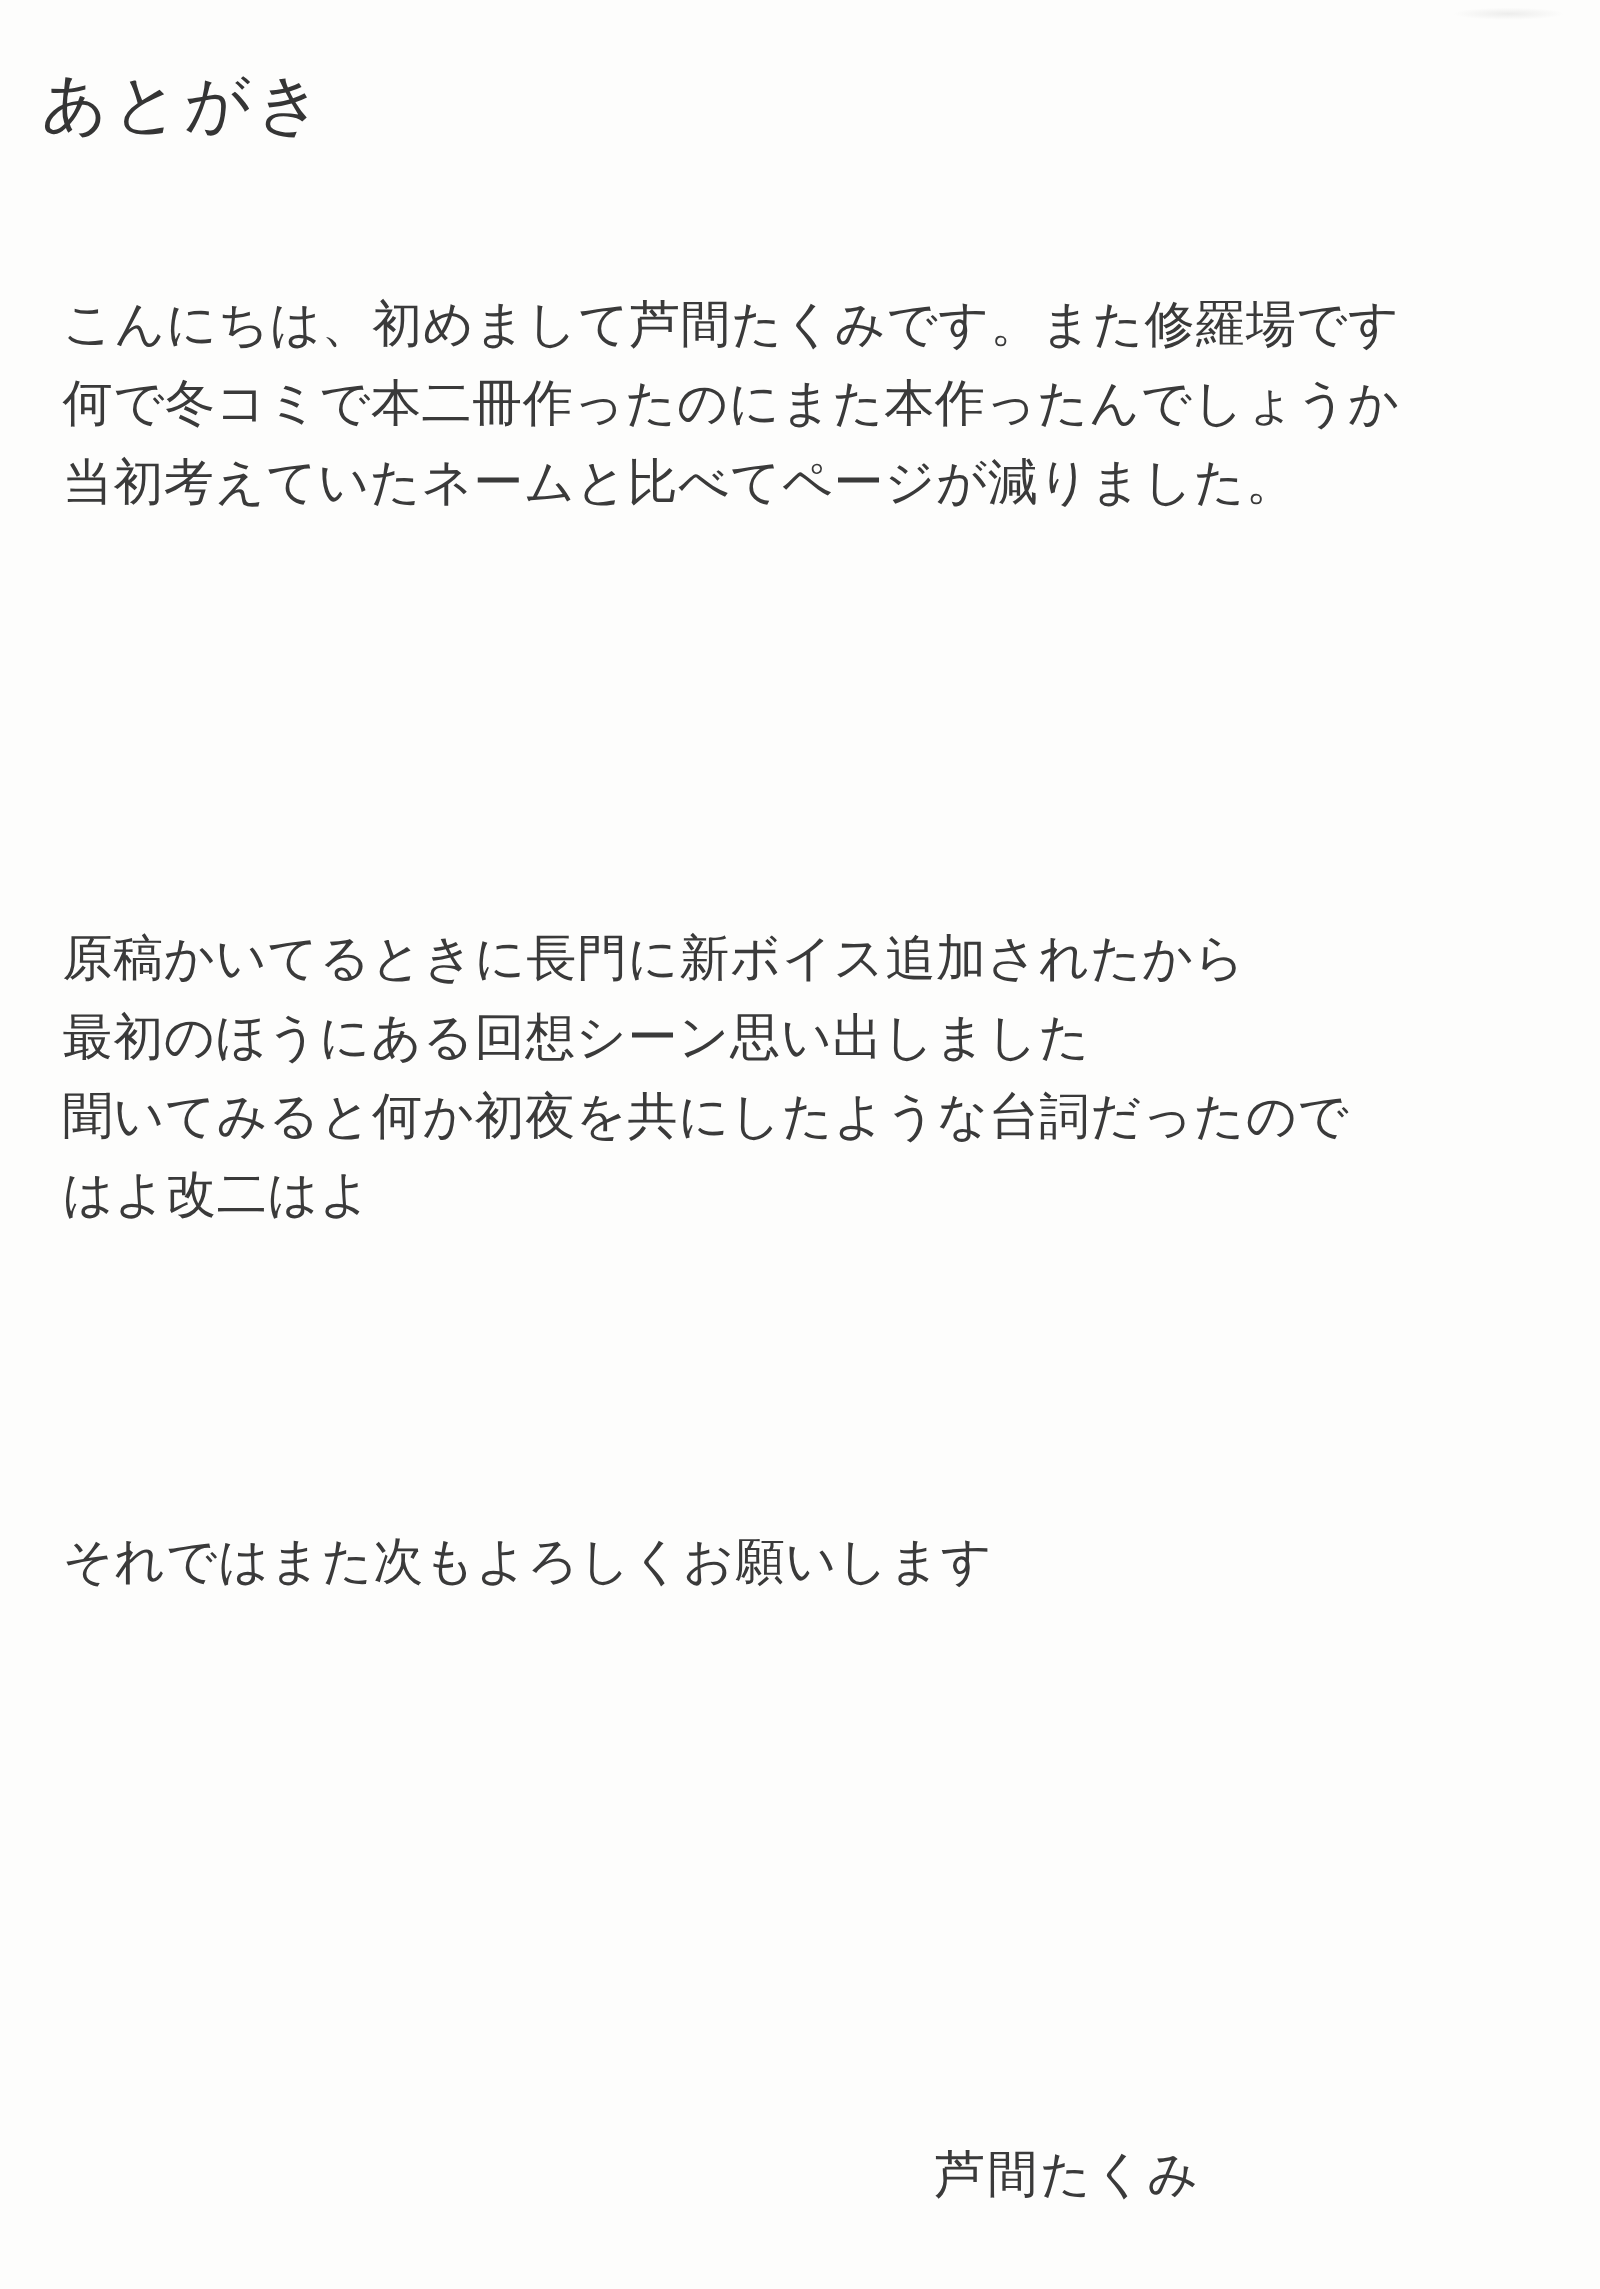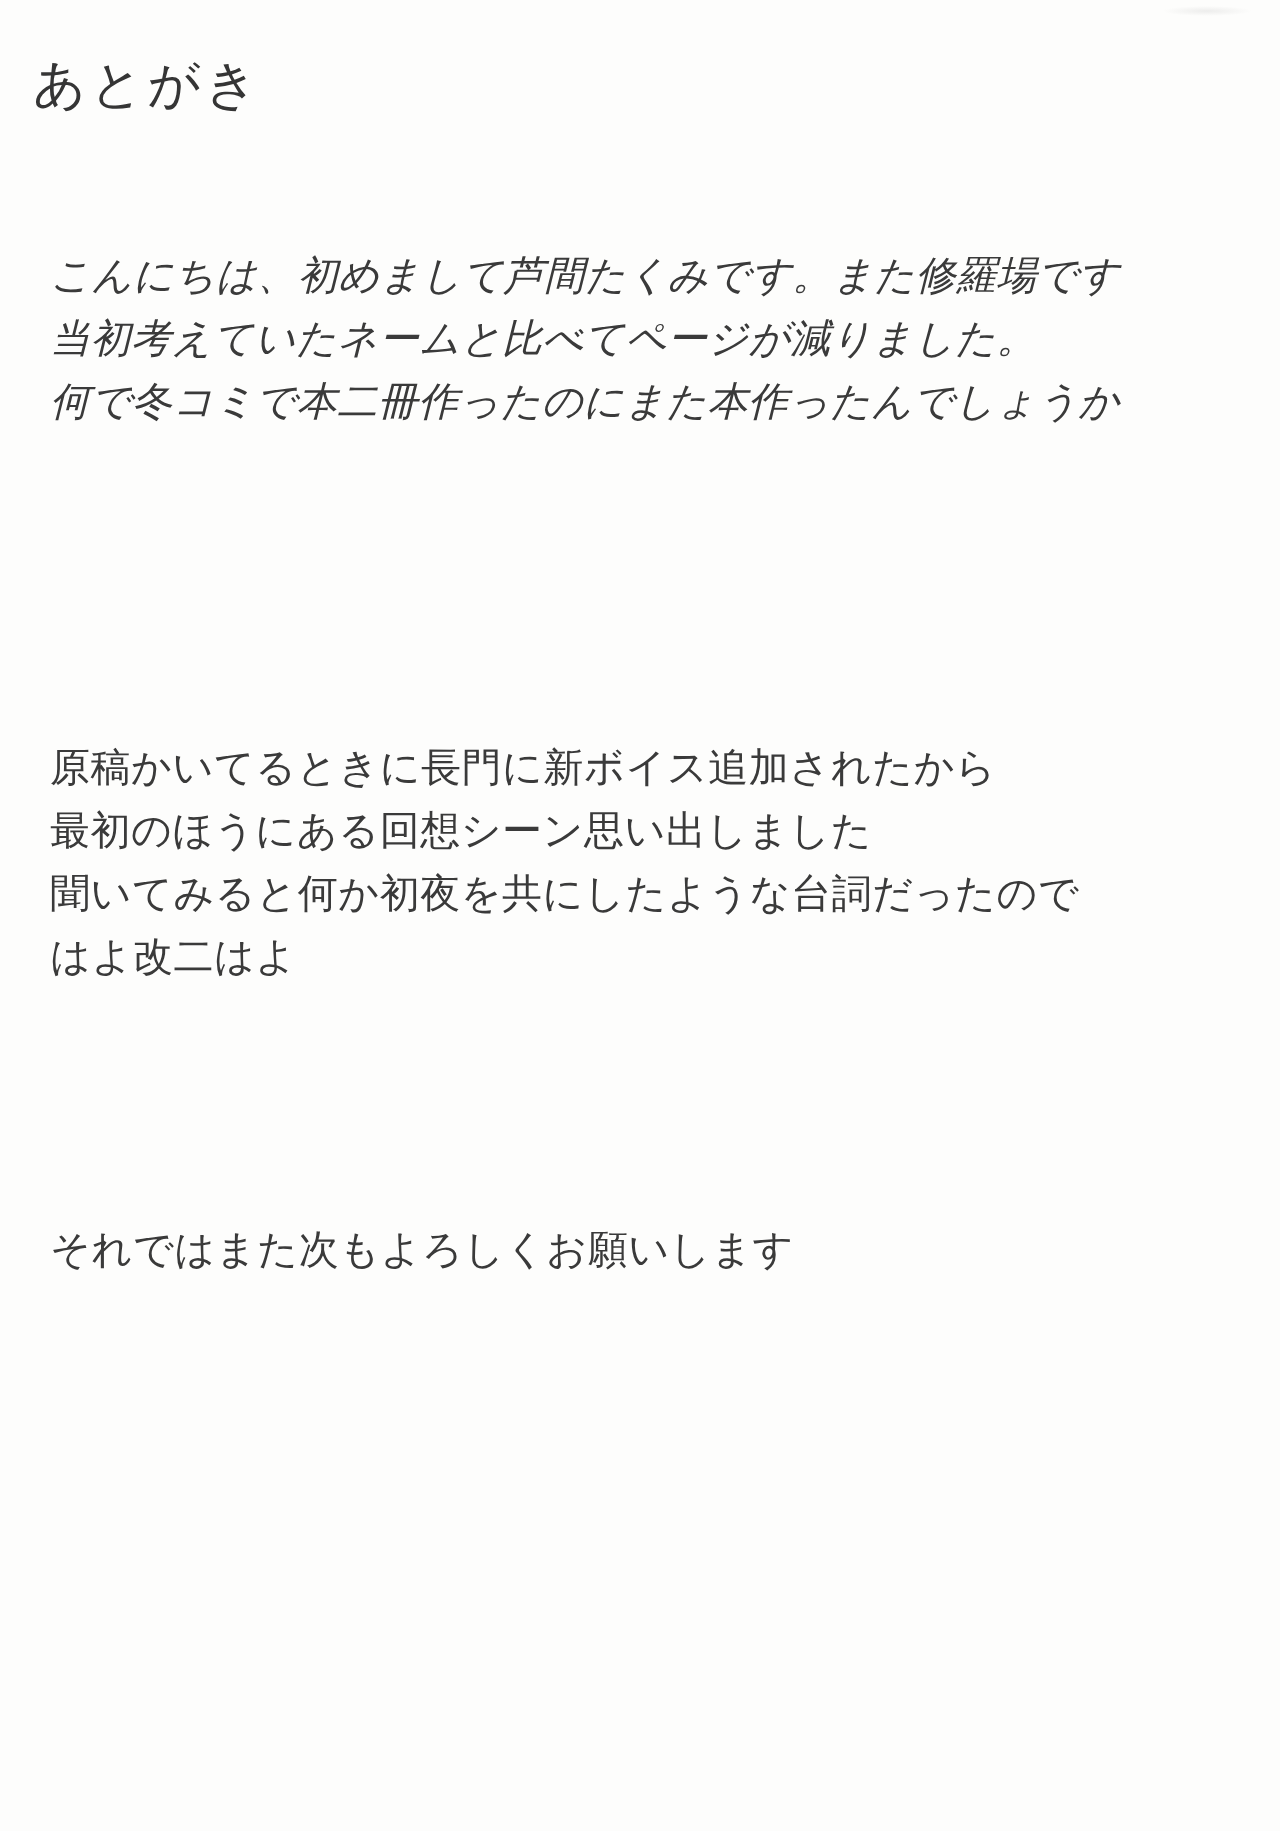--- a/index.html
+++ b/index.html
@@ -28,21 +28,21 @@
   }
   .para {
     position: absolute;
     left: 50px;
     font-size: 40px;
     line-height: 63px;
     letter-spacing: 0.5px;
     color: #3a3a3a;
     white-space: nowrap;
   }
-  .para-1 { top: 244px; font-style: italic; }
+  .para-1 { top: 229px; }
   .para-2 { top: 492px; }
   .para-3 { top: 736px; }
   .para-4 { top: 1032px; }
   .para-5 { top: 1218px; }
   .signature {
     position: absolute;
     left: 748px;
     top: 1712px;
     font-size: 40px;
     letter-spacing: 2px;
@@ -63,31 +63,32 @@
 <body>
 
 <div class="page">
 
   <div class="scan-noise"></div>
 
   <h1 class="page-title">あとがき</h1>
 
   <div class="para para-1">
     <div class="line">こんにちは、初めまして芦間たくみです。また修羅場です</div>
+    <div class="line">何で冬コミで本二冊作ったのにまた本作ったんでしょうか</div>
     <div class="line">当初考えていたネームと比べてページが減りました。</div>
-    <div class="line">何で冬コミで本二冊作ったのにまた本作ったんでしょうか</div>
   </div>
 
 
   <div class="para para-3">
     <div class="line">原稿かいてるときに長門に新ボイス追加されたから</div>
     <div class="line">最初のほうにある回想シーン思い出しました</div>
     <div class="line">聞いてみると何か初夜を共にしたような台詞だったので</div>
     <div class="line">はよ改二はよ</div>
   </div>
 
 
   <div class="para para-5">
     <div class="line">それではまた次もよろしくお願いします</div>
   </div>
 
+  <div class="signature">芦間たくみ</div>
 
 </div>
 
 </body></html>

